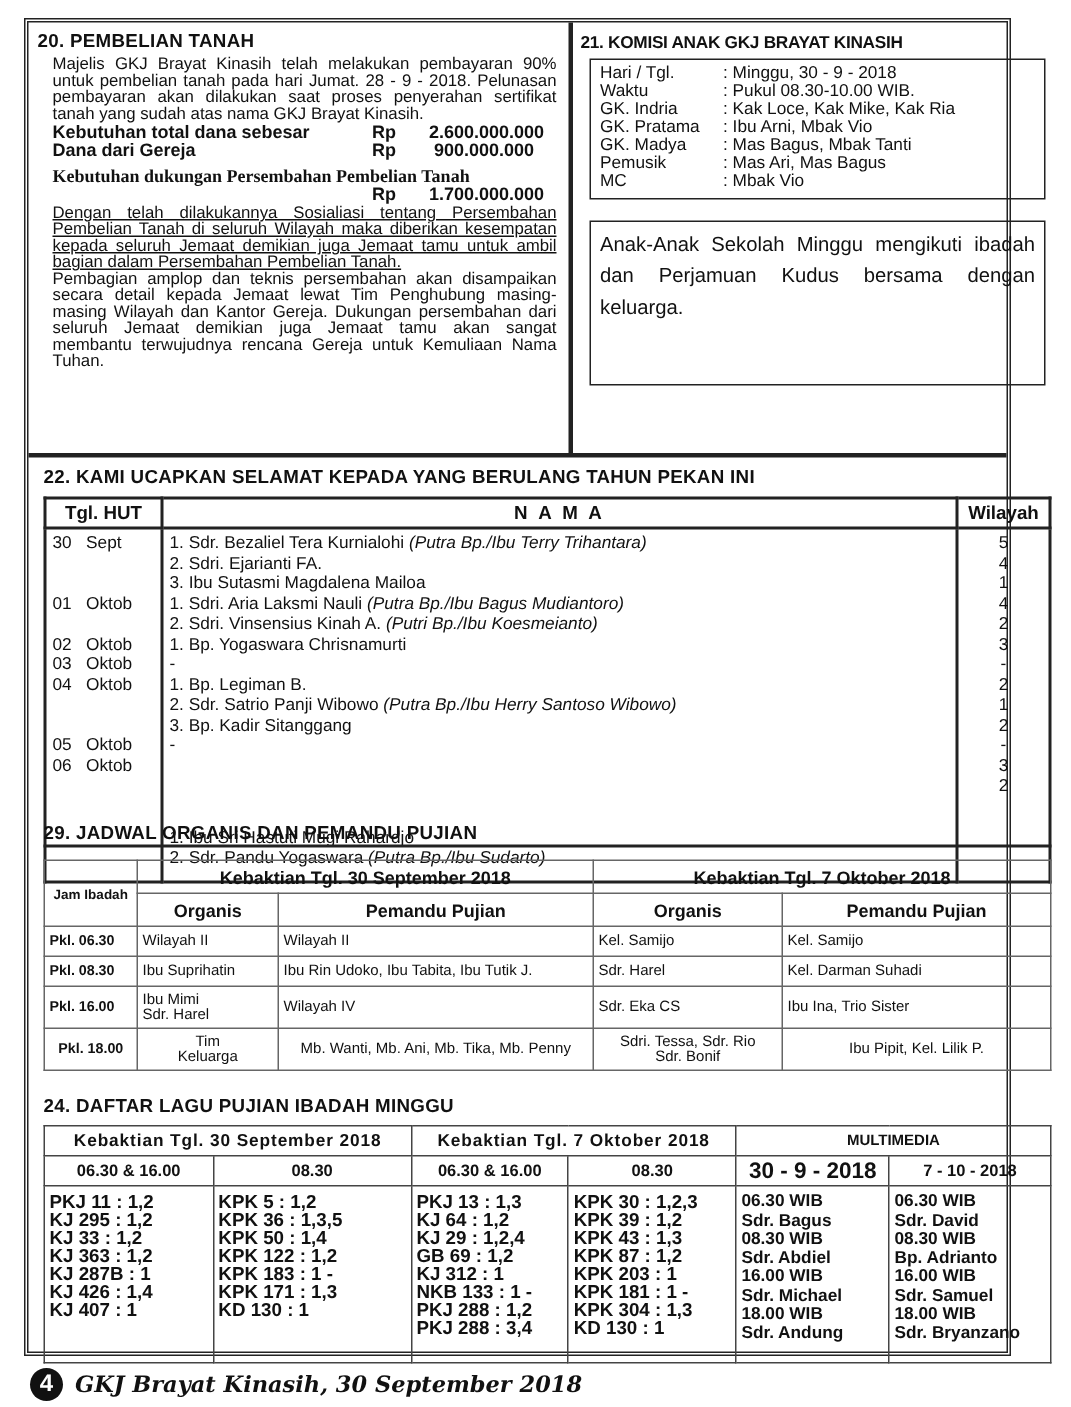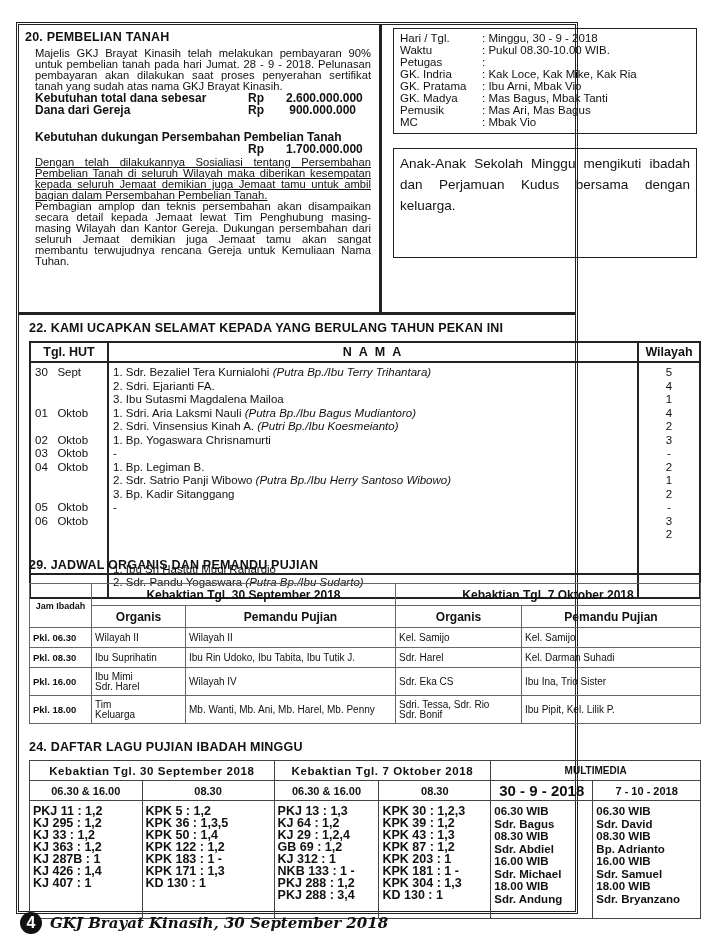--- a/index.html
+++ b/index.html
@@ -1,17 +1,17 @@
 <!DOCTYPE html>
 <html><head>
 <meta charset="utf-8">
 <style>
 *{box-sizing:border-box;margin:0;padding:0;}
 body{width:714px;height:938px;background:#fff;font-family:"Liberation Sans",sans-serif;color:#111;position:relative;overflow:hidden;}
-.frame{position:absolute;left:16px;top:22px;width:562px;height:892px;border:3px double #222;}
+.frame{position:absolute;left:16px;top:12px;width:658px;height:892px;border:3px double #222;}
 .hline{position:absolute;left:0;right:0;border-top:3px solid #222;}
 .vline{position:absolute;border-left:3px solid #222;}
 .sec20{position:absolute;left:4px;top:3px;width:356px;height:280px;}
 .sec21{position:absolute;left:366px;top:3px;width:318px;height:280px;}
 .h{font-weight:bold;font-size:12.5px;letter-spacing:0.2px;}
 .p{font-size:11.2px;line-height:11px;text-align:justify;}
 .row3{display:flex;font-weight:bold;font-size:12px;line-height:12px;}
 .row3 .a{width:213px;} .row3 .b{width:38px;} .row3 .c{width:70px;text-align:right;}
 .box{border:1.5px solid #222;}
 .kv{display:flex;font-size:11.5px;line-height:12px;}
@@ -45,47 +45,44 @@
             <span class="a">Kebutuhan total dana sebesar</span>
             <span class="b">Rp</span>
             <span class="c">2.600.000.000</span>
           </div>
           <div class="row3">
             <span class="a">Dana dari Gereja</span>
             <span class="b">Rp</span>
             <span class="c">900.000.000</span>
           </div>
         </div>
-      <div class="row3" style="margin-top:15px;">
+      <div class="row3" style="margin-top:5px;font-family:Liberation Serif, serif;">
           <span>Kebutuhan dukungan Persembahan Pembelian Tanah</span>
         </div>
       <div class="row3">
           <span class="a"></span>
           <span class="b">Rp</span>
           <span class="c">1.700.000.000</span>
         </div>
       <div class="p" style="margin-top:2px;text-decoration:underline;">Dengan telah dilakukannya Sosialiasi tentang Persembahan Pembelian Tanah di seluruh Wilayah maka diberikan kesempatan kepada seluruh Jemaat demikian juga Jemaat tamu untuk ambil bagian dalam Persembahan Pembelian Tanah.</div>
       <div class="p">Pembagian amplop dan teknis persembahan akan disampaikan secara detail kepada Jemaat lewat Tim Penghubung masing-masing Wilayah dan Kantor Gereja. Dukungan persembahan dari seluruh Jemaat demikian juga Jemaat tamu akan sangat membantu terwujudnya rencana Gereja untuk Kemuliaan Nama Tuhan.</div>
     </div>
   </div>
   <div class="vline" style="left:360px;top:0;height:287px;"></div>
 
   <div class="sec21">
+    <div class="h" style="font-size:11.5px;margin:5px 0 4px 2px;letter-spacing:-0.2px;">21. KOMISI ANAK GKJ BRAYAT KINASIH</div>
     <div class="box" style="margin:0 6px 0 8px;padding:3px 6px 5px;" id="sec21items">
         <div class="kv">
           <span class="k">Hari / Tgl.</span>
           <span>: Minggu, 30 - 9 - 2018</span>
         </div>
         <div class="kv">
           <span class="k">Waktu</span>
           <span>: Pukul 08.30-10.00 WIB.</span>
-        </div>
-        <div class="kv">
-          <span class="k">Petugas</span>
-          <span>:</span>
         </div>
         <div class="kv">
           <span class="k">GK. Indria</span>
           <span>: Kak Loce, Kak Mike, Kak Ria</span>
         </div>
         <div class="kv">
           <span class="k">GK. Pratama</span>
           <span>: Ibu Arni, Mbak Vio</span>
         </div>
         <div class="kv">
@@ -198,25 +195,25 @@
           <td style="white-space:pre-line;line-height:10px;">Kel. Darman Suhadi</td>
         </tr>
         <tr style="height:28px;">
           <td style="font-weight:bold;font-size:9.5px;">Pkl. 16.00</td>
           <td style="white-space:pre-line;line-height:10px;">Ibu Mimi
 Sdr. Harel</td>
           <td style="white-space:pre-line;line-height:10px;">Wilayah IV</td>
           <td style="white-space:pre-line;line-height:10px;">Sdr. Eka  CS</td>
           <td style="white-space:pre-line;line-height:10px;">Ibu Ina, Trio Sister</td>
         </tr>
-        <tr style="height:28px;">
+        <tr style="height:28px;text-align:center;">
           <td style="font-weight:bold;font-size:9.5px;">Pkl. 18.00</td>
           <td style="white-space:pre-line;line-height:10px;">Tim
 Keluarga</td>
-          <td style="white-space:pre-line;line-height:10px;">Mb. Wanti, Mb. Ani, Mb. Harel, Mb. Penny</td>
+          <td style="white-space:pre-line;line-height:10px;">Mb. Wanti, Mb. Ani, Mb. Tika, Mb. Penny</td>
           <td style="white-space:pre-line;line-height:10px;">Sdri. Tessa,  Sdr. Rio
 Sdr. Bonif</td>
           <td style="white-space:pre-line;line-height:10px;">Ibu Pipit, Kel. Lilik P.</td>
         </tr>
       </tbody>
   </table>
 
   <div class="h" style="position:absolute;left:10px;top:715px;">24. DAFTAR LAGU PUJIAN IBADAH MINGGU</div>
   <table class="t24">
     <tbody>

